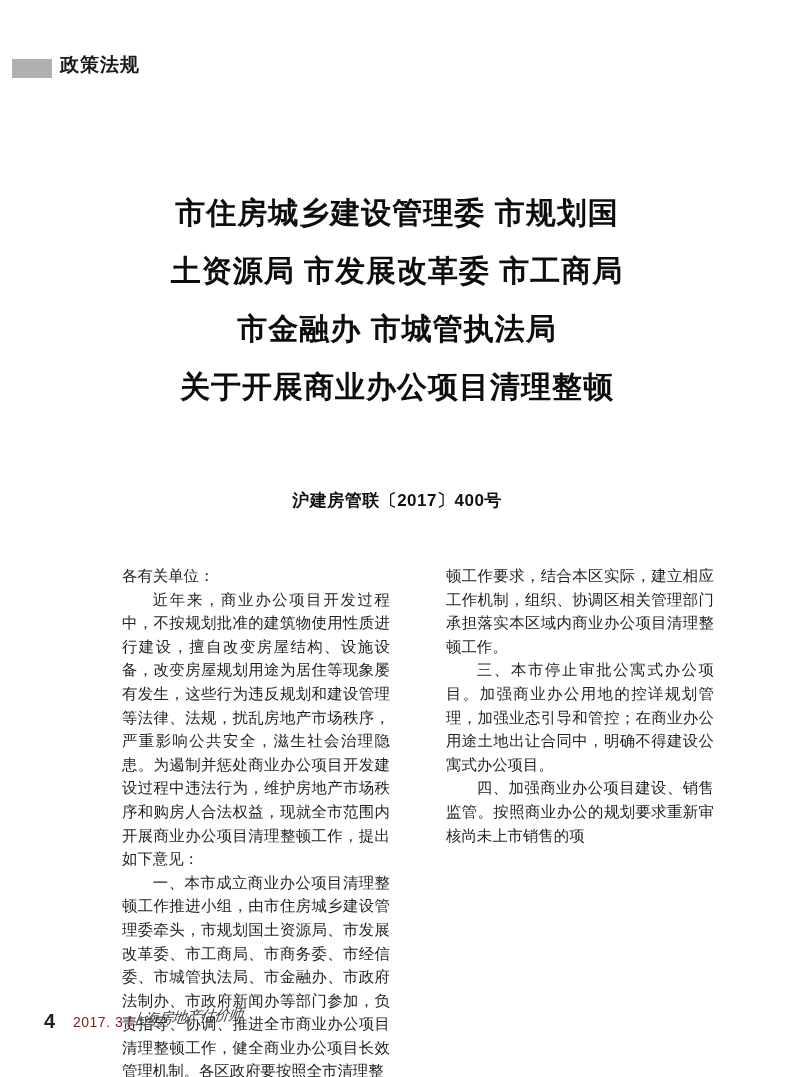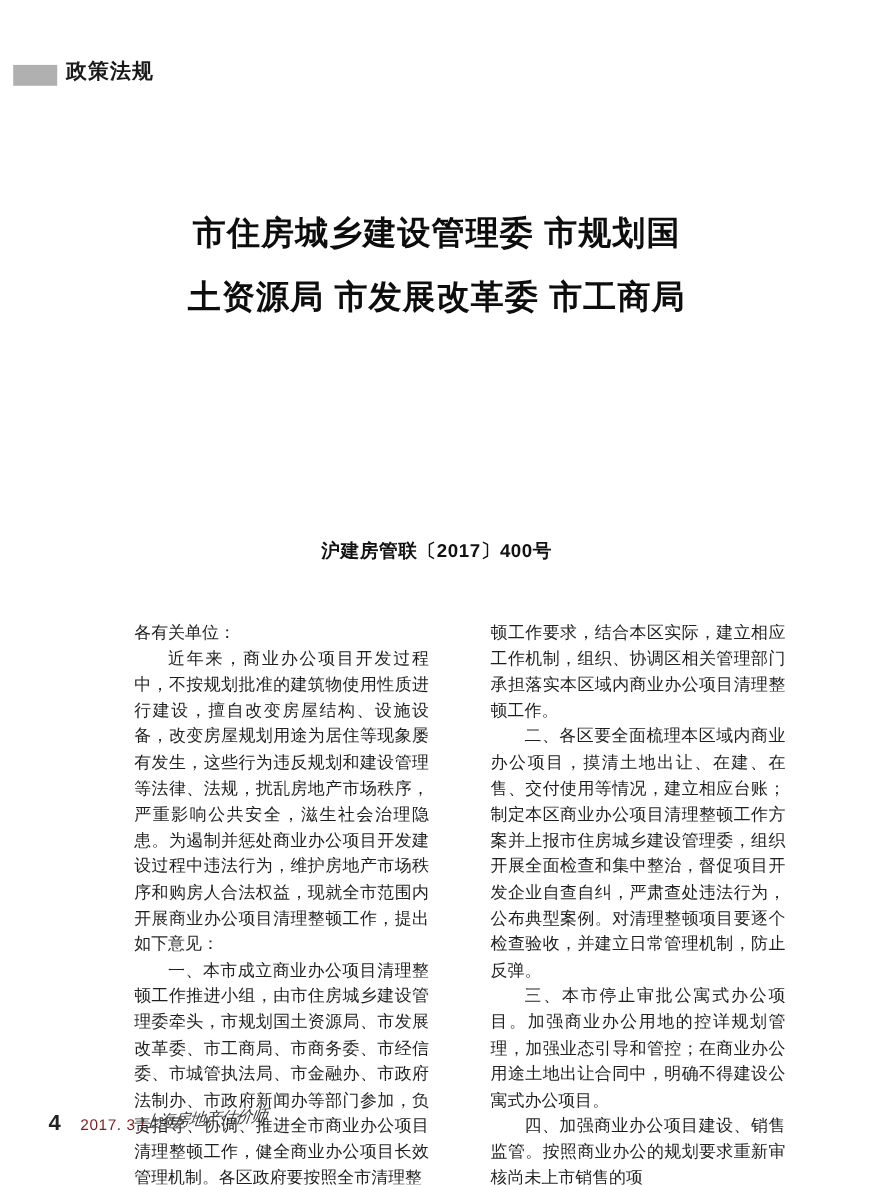--- a/index.html
+++ b/index.html
@@ -136,33 +136,34 @@
 <div class="page">
 
   <div class="section-header">
     <div class="section-marker"></div>
     <div class="section-label">政策法规</div>
   </div>
 
   <div class="doc-title">
     <div class="title-line">市住房城乡建设管理委 市规划国</div>
     <div class="title-line">土资源局 市发展改革委 市工商局</div>
+    <div class="title-line">市金融办 市城管执法局</div>
+    <div class="title-line">关于开展商业办公项目清理整顿</div>
   </div>
 
   <div class="doc-number">沪建房管联〔2017〕400号</div>
 
   <div class="body-columns">
     <div class="col">
       <p>各有关单位：</p>
       <p class="indent">近年来，商业办公项目开发过程中，不按规划批准的建筑物使用性质进行建设，擅自改变房屋结构、设施设备，改变房屋规划用途为居住等现象屡有发生，这些行为违反规划和建设管理等法律、法规，扰乱房地产市场秩序，严重影响公共安全，滋生社会治理隐患。为遏制并惩处商业办公项目开发建设过程中违法行为，维护房地产市场秩序和购房人合法权益，现就全市范围内开展商业办公项目清理整顿工作，提出如下意见：</p>
       <p class="indent">一、本市成立商业办公项目清理整顿工作推进小组，由市住房城乡建设管理委牵头，市规划国土资源局、市发展改革委、市工商局、市商务委、市经信委、市城管执法局、市金融办、市政府法制办、市政府新闻办等部门参加，负责指导、协调、推进全市商业办公项目清理整顿工作，健全商业办公项目长效管理机制。各区政府要按照全市清理整</p>
     </div>
     <div class="col">
       <p>顿工作要求，结合本区实际，建立相应工作机制，组织、协调区相关管理部门承担落实本区域内商业办公项目清理整顿工作。</p>
-      <p class="indent">二、各区要全面梳理本区域内商业办公项目，摸清土地出让、在建、在售、交付使用等情况，建立相应台账；制定本区商业办公项目清理整顿工作方案并上报市住房城乡建设管理委，组织开展全面检查和集中整治，督促项目开发企业自查自纠，严肃查处违法行为，公布典型案例。对清理整顿项目要逐个检查验收，并建立日常管理机制，防止反弹。</p>
       <p class="indent">三、本市停止审批公寓式办公项目。加强商业办公用地的控详规划管理，加强业态引导和管控；在商业办公用途土地出让合同中，明确不得建设公寓式办公项目。</p>
       <p class="indent">四、加强商业办公项目建设、销售监管。按照商业办公的规划要求重新审核尚未上市销售的项</p>
     </div>
   </div>
 
   <div class="footer">
     <div class="page-number">4</div>
     <div class="issue-label">2017. 3 /</div>
     <div class="journal-logo">上海房地产估价师</div>
   </div>

